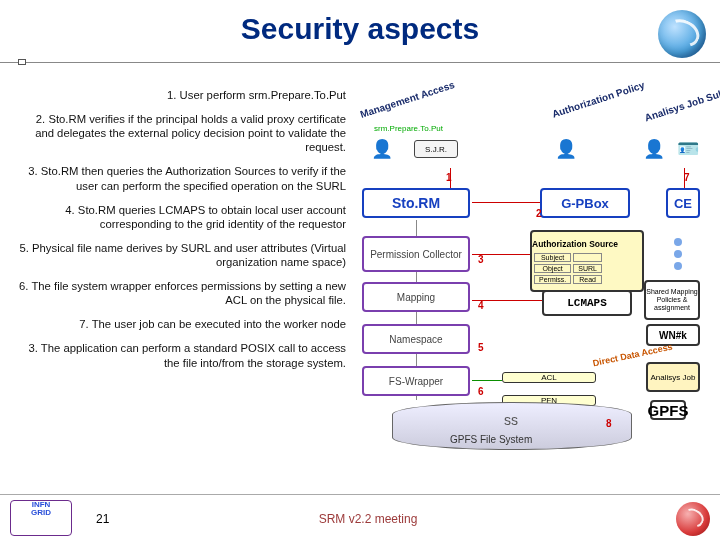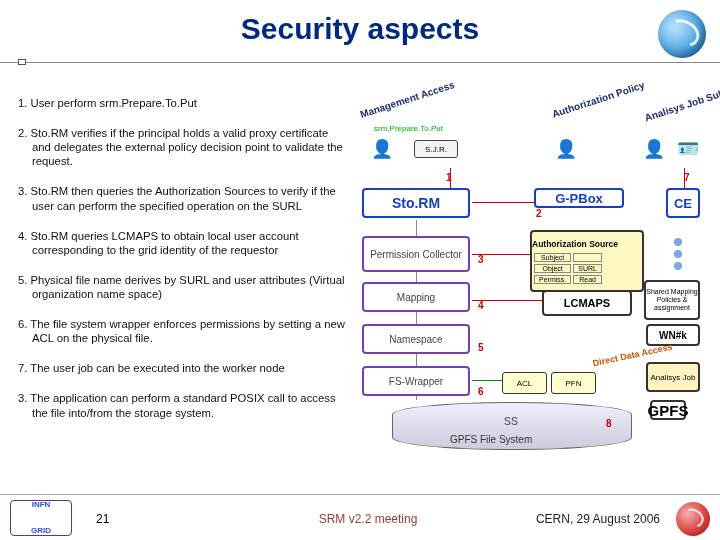--- a/index.html
+++ b/index.html
@@ -4,21 +4,21 @@
 <style>
   * { box-sizing: border-box; margin: 0; padding: 0; }
   html, body { width: 720px; height: 540px; font-family: Arial, Helvetica, sans-serif; background: #fff; overflow: hidden; position: relative; }
   .slide { position: relative; width: 720px; height: 540px; }
   .title { position: absolute; top: 12px; left: 0; width: 720px; text-align: center; font-size: 30px; font-weight: bold; color: #002a7f; font-family: Arial, Helvetica, sans-serif; }
   .title-underline { position: absolute; top: 62px; left: 0; width: 720px; height: 0; border-top: 1px solid #888; }
   .rule-accent { position: absolute; top: 59px; left: 18px; width: 8px; height: 6px; border: 1px solid #555; background: #fff; }
   .swirl { position: absolute; top: 10px; right: 14px; width: 48px; height: 48px; border-radius: 50%; background: radial-gradient(circle at 35% 35%, #bfe2ff 0%, #4aa3e0 60%, #0d4f9e 100%); box-shadow: inset -4px -4px 8px rgba(0,0,0,.25); }
   .swirl::after { content: ""; position: absolute; top: 10px; left: 8px; width: 28px; height: 20px; border: 3px solid rgba(255,255,255,.85); border-left-color: transparent; border-bottom-color: transparent; border-radius: 50%; transform: rotate(25deg); }
   .steps { position: absolute; top: 80px; left: 18px; width: 330px; font-size: 11.3px; line-height: 1.25; color: #111; }
-  .step { margin: 16px 0 10px 0; padding: 0 2px 0 14px; text-indent: -14px; }
+  .step { margin: 8px 0 10px 0; padding: 0 2px 0 14px; text-indent: -14px; text-align: right; }
   .diagram { position: absolute; top: 80px; left: 354px; width: 350px; height: 400px; }
   
   .colhdr { position: absolute; font-size: 10px; font-weight: bold; color: #1a2c6b; transform: rotate(-18deg); white-space: nowrap; }
   .hdr0 { top: 14px; left: 4px; }
   .hdr1 { top: 14px; left: 196px; }
   .hdr2 { top: 14px; left: 288px; }
   .prepline { position: absolute; top: 44px; left: 20px; font-size: 8px; color: #0a0; }
   
   .actor { position: absolute; top: 58px; width: 34px; height: 30px; font-size: 18px; text-align: center; }
   .actorUser { left: 12px; }
@@ -36,46 +36,46 @@
   .n6 { top: 306px; left: 124px; }
   .n7 { top: 92px; left: 330px; }
   .n8 { top: 338px; left: 252px; }
   
   .vline { position: absolute; width: 0; border-left: 1px solid #c00; }
   .hline { position: absolute; height: 0; border-top: 1px solid #c00; }
   .hline.green { border-top-color: #0a8f00; }
   
   .box { position: absolute; border: 2px solid; border-radius: 4px; font-size: 10px; text-align: center; display: flex; align-items: center; justify-content: center; background: #fff; }
   .storm { top: 108px; left: 8px; width: 108px; height: 30px; border-color: #1640c0; color: #1640c0; font-size: 14px; font-weight: bold; }
-  .gpbox { top: 108px; left: 180px; width: 90px; height: 20px; border-color: #1640c0; color: #1640c0; font-size: 13px; font-weight: bold; }
+  .gpbox { top: 108px; left: 186px; width: 90px; height: 30px; border-color: #1640c0; color: #1640c0; font-size: 13px; font-weight: bold; }
   .ce { top: 108px; left: 312px; width: 34px; height: 30px; border-color: #1640c0; color: #1640c0; font-size: 13px; font-weight: bold; }
   .perm { top: 156px; left: 8px; width: 108px; height: 36px; border-color: #7a3fae; color: #444; font-size: 10px; line-height: 1.1; }
   .mapping { top: 202px; left: 8px; width: 108px; height: 30px; border-color: #7a3fae; color: #444; }
   .ns { top: 244px; left: 8px; width: 108px; height: 30px; border-color: #7a3fae; color: #444; }
   .fsw { top: 286px; left: 8px; width: 108px; height: 30px; border-color: #7a3fae; color: #444; }
   .authsrc { top: 150px; left: 176px; width: 114px; height: 62px; border-color: #333; font-size: 8px; background: #fef9c3; align-items: flex-start; padding-top: 2px; flex-direction: column; }
   .authsrc .hdrlabel { font-size: 8.5px; font-weight: bold; }
   .authsrc table { font-size: 7px; margin-top: 2px; }
   .authsrc td { border: 1px solid #888; padding: 0 4px; }
-  .lcmaps { top: 210px; left: 188px; width: 90px; height: 26px; border-color: #333; font-size: 11px; font-weight: bold; }
+  .lcmaps { top: 210px; left: 188px; width: 90px; height: 26px; border-color: #333; font-size: 11px; font-weight: bold; font-family: Liberation Mono, monospace; }
   .smp { top: 200px; left: 290px; width: 56px; height: 40px; border-color: #333; font-size: 7px; line-height: 1.1; }
-  .aclpfn { position: absolute; top: 292px; left: 148px; width: 94px; height: 22px; display: flex; gap: 4px; }
+  .aclpfn { position: absolute; top: 292px; left: 148px; width: 94px; height: 22px; display: flex; gap: 12px; flex-direction: column; }
   .aclpfn .mini { flex: 1; border: 1px solid #333; border-radius: 3px; font-size: 8px; background: #ffffd0; display: flex; align-items: center; justify-content: center; }
   .wnk { top: 244px; left: 292px; width: 54px; height: 22px; border-color: #333; font-size: 10px; font-weight: bold; }
   .dda { position: absolute; top: 270px; left: 238px; font-size: 9px; font-weight: bold; color: #c85500; transform: rotate(-12deg); }
   .anjob { top: 282px; left: 292px; width: 54px; height: 30px; border-color: #333; font-size: 8px; background: #fff4c0; }
   .gpfs { top: 320px; left: 296px; width: 36px; height: 20px; border-color: #333; font-size: 15px; font-weight: bold; }
   .cylinder { position: absolute; top: 322px; left: 38px; width: 240px; height: 48px; border: 1px solid #666; border-radius: 50%/26%; background: linear-gradient(#eef, #ccd); }
   .cyl-label { position: absolute; top: 354px; left: 96px; font-size: 10px; color: #333; }
   .ss { position: absolute; top: 332px; left: 150px; font-size: 14px; color: #555; }
   .dots { position: absolute; top: 158px; left: 320px; display: flex; flex-direction: column; gap: 4px; }
   .dots span { width: 8px; height: 8px; border-radius: 50%; background: #7aa7e8; display: block; }
   
   .footer { position: absolute; left: 0; bottom: 0; width: 720px; height: 46px; border-top: 1px solid #aaa; }
-  .footer .logo { position: absolute; left: 10px; bottom: 4px; width: 62px; height: 36px; border: 1px solid #6b2b8c; border-radius: 4px; font-size: 8px; color: #2a4fd9; font-weight: bold; display: flex; flex-direction: column; align-items: center; justify-content: space-between; line-height: 1; }
+  .footer .logo { position: absolute; left: 10px; bottom: 4px; width: 62px; height: 36px; border: 1px solid #6b2b8c; border-radius: 4px; font-size: 8px; color: #2a4fd9; font-weight: bold; display: flex; flex-direction: column; align-items: center; justify-content: flex-start; line-height: 1; }
   .footer .pn { position: absolute; left: 96px; bottom: 14px; font-size: 12px; }
   .footer .mid { position: absolute; left: 8px; width: 720px; bottom: 14px; text-align: center; font-size: 12px; color: #9c3a3a; }
   .footer .right { position: absolute; right: 60px; bottom: 14px; font-size: 12px; color: #222; }
   .footer .swirl2 { position: absolute; right: 10px; bottom: 4px; width: 34px; height: 34px; border-radius: 50%; background: radial-gradient(circle at 35% 35%, #f7b1b1 0%, #d83a3a 60%, #8b0d0d 100%); }
   .footer .swirl2::after { content: ""; position: absolute; top: 7px; left: 6px; width: 18px; height: 14px; border: 2px solid rgba(255,255,255,.85); border-left-color: transparent; border-bottom-color: transparent; border-radius: 50%; transform: rotate(25deg); }
 </style>
 </head>
 <body>
 
 <div class="slide">
@@ -174,17 +174,16 @@
     <div class="numb n8">8</div>
   </div>
 
   <div class="footer">
     <div class="logo">
       <span>INFN</span>
       <span>GRID</span>
     </div>
     <div class="pn">21</div>
     <div class="mid">SRM v2.2 meeting</div>
-    <div class="right">CERN, 29 August 2006</div>
     <div class="swirl2"></div>
   </div>
 
 </div>
 
 </body></html>

